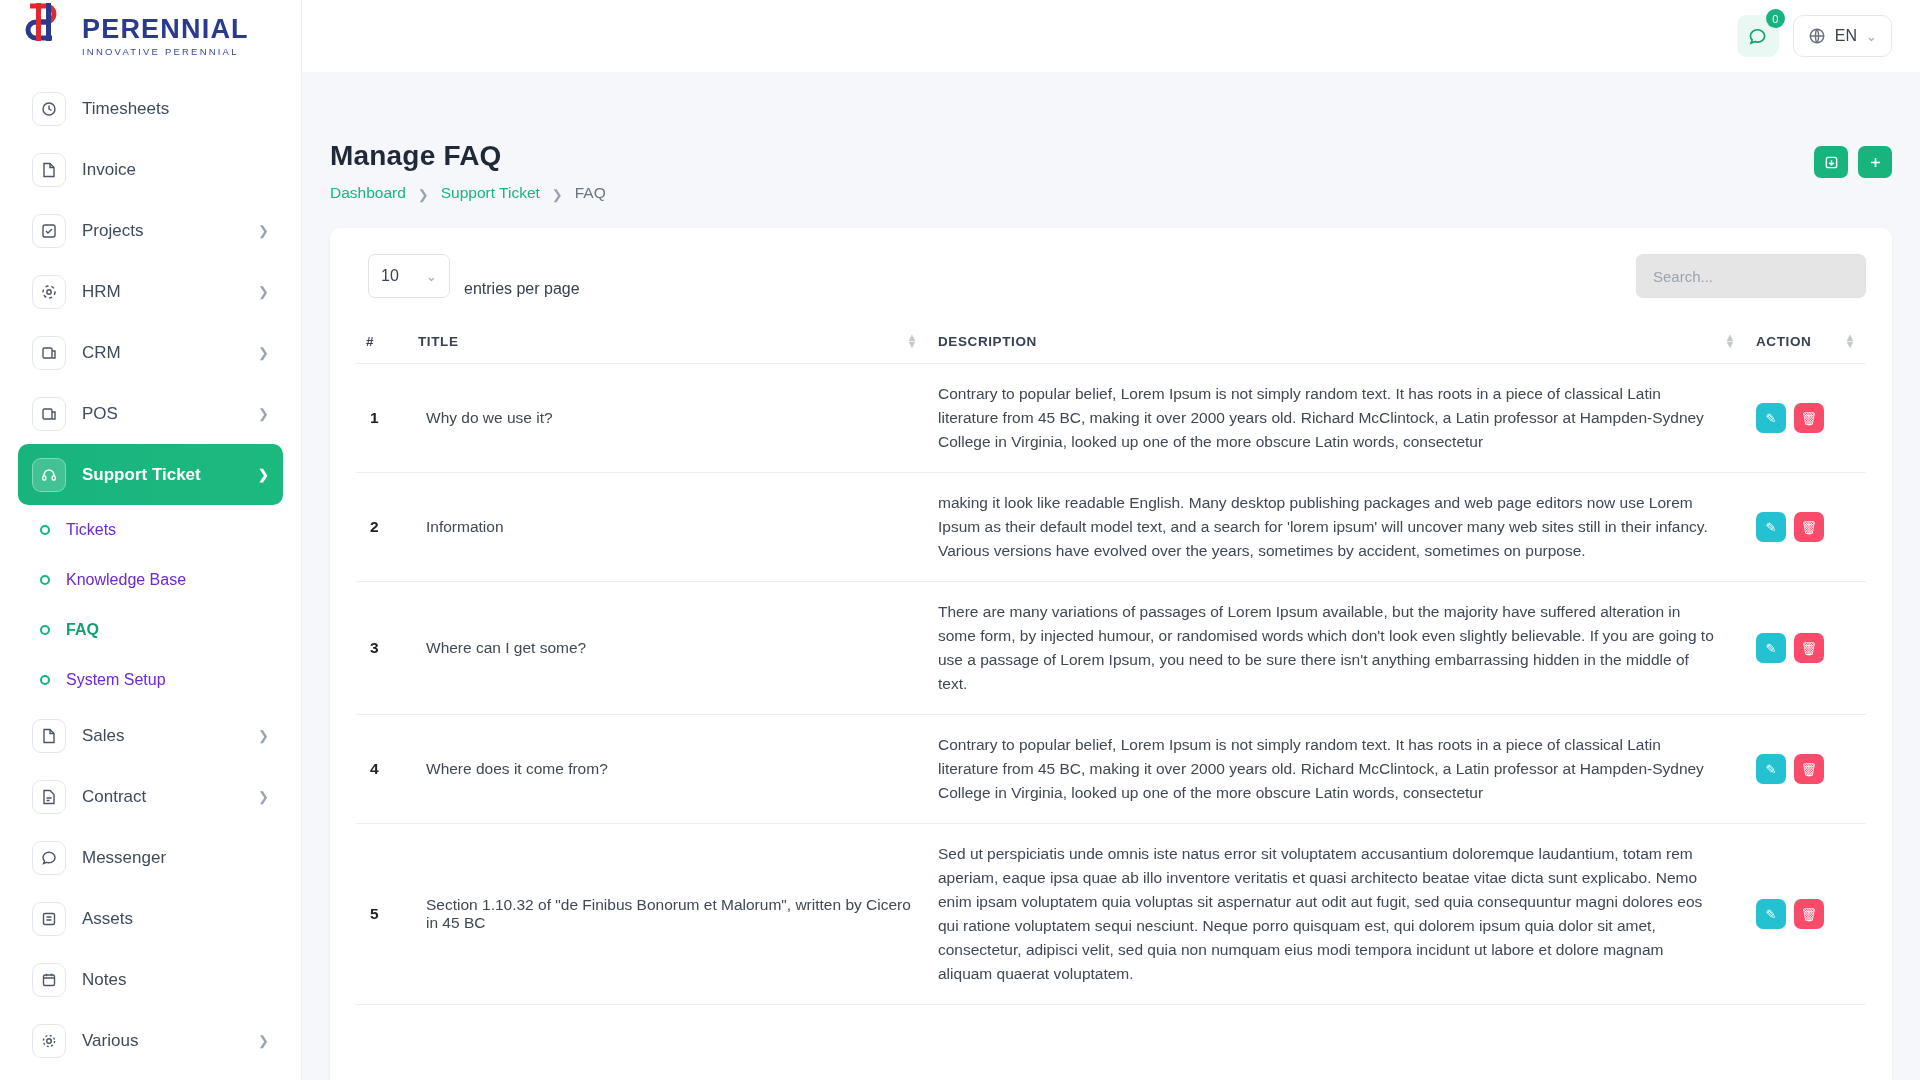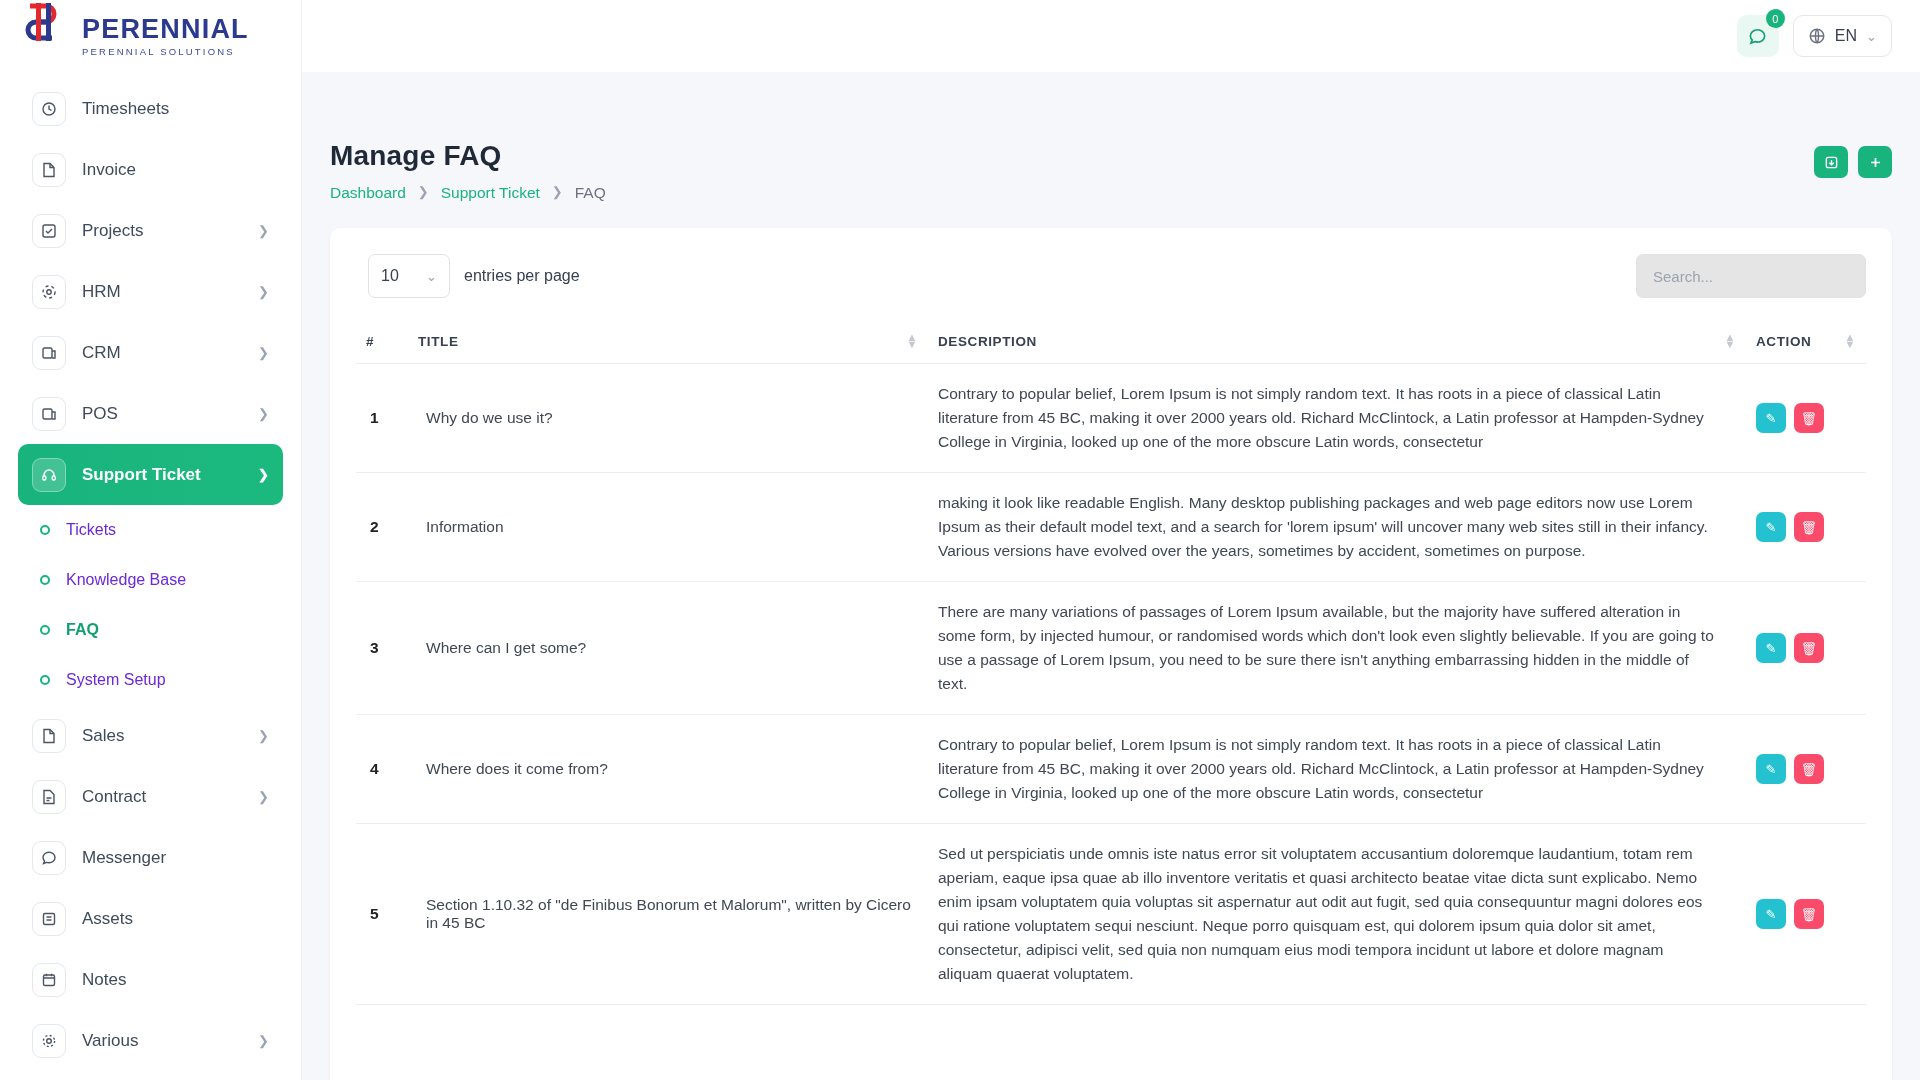--- a/index.html
+++ b/index.html
@@ -84,39 +84,39 @@
   .lang {
     display: flex; align-items: center; gap: 9px;
     height: 42px; padding: 0 14px; border: 1px solid #e4e7ec;
     border-radius: 10px; background: #fff; cursor: pointer;
     font-size: 16px; color: #374151;
   }
 
   .content { padding: 24px 28px 0 28px; }
   .page-head { display: flex; align-items: flex-start; justify-content: space-between; margin-top: 44px; }
   .page-title { font-size: 28px; font-weight: 600; color: #1f2937; letter-spacing: .2px; }
-  .crumbs { display: flex; align-items: flex-start; gap: 12px; margin-top: 12px; font-size: 15.5px; }
+  .crumbs { display: flex; align-items: flex-end; gap: 12px; margin-top: 12px; font-size: 15.5px; }
   .crumbs a { color: #19b47e; text-decoration: none; cursor: pointer; }
   .crumbs .sep { color: #9aa3af; font-size: 13px; }
   .crumbs .cur { color: #6b7280; }
   .head-actions { display: flex; gap: 10px; margin-top: 6px; }
   .sq-btn {
     width: 34px; height: 32px; border-radius: 7px; background: #19b47e;
     display: flex; align-items: center; justify-content: center;
     color: #fff; cursor: pointer; border: none; font-size: 17px;
   }
 
   .card {
     margin-top: 26px; background: #fff; border-radius: 10px;
     box-shadow: 0 1px 3px rgba(16,24,40,.06);
     padding: 26px 26px 0 26px;
     height: 900px;
   }
   .card-top { display: flex; align-items: center; justify-content: space-between; }
-  .entries { display: flex; align-items: center; gap: 14px; font-size: 16px; color: #374151; padding-left: 12px; }
+  .entries { display: flex; align-items: flex-end; gap: 14px; font-size: 16px; color: #374151; padding-left: 12px; }
   .select {
     width: 82px; height: 44px; border: 1px solid #dfe3e8; border-radius: 7px;
     display: flex; align-items: center; justify-content: space-between;
     padding: 0 12px; font-size: 16px; color: #374151; cursor: pointer; background: #fff;
   }
   .search {
     width: 230px; height: 44px; border: 1px solid #dfe3e8; border-radius: 7px;
     padding: 0 16px; font-size: 15px; color: #374151; outline: none; background: #e5e5e5;
   }
   .search::placeholder { color: #9aa3af; }
@@ -156,21 +156,21 @@
       <div class="brand-logo">
         <svg width="52" height="44" viewBox="0 0 52 44">
           <path d="M8 6 h16 a8 8 0 0 1 0 16 h-10" fill="none" stroke="#e0282e" stroke-width="5"></path>
           <path d="M30 38 h-16 a8 8 0 0 1 0 -16 h10" fill="none" stroke="#2b3a8f" stroke-width="5"></path>
           <rect x="14" y="3" width="5" height="38" fill="#e0282e"></rect>
           <rect x="24" y="3" width="5" height="38" fill="#2b3a8f"></rect>
         </svg>
       </div>
       <div class="brand-text">
         <div class="brand-name">PERENNIAL</div>
-        <div class="brand-sub">PERENNIAL SOLUTIONS</div>
+        <div class="brand-sub">INNOVATIVE PERENNIAL</div>
       </div>
     </div>
 
     <nav class="nav">
 
       <div class="nav-item">
         <span class="ico">
           <svg width="16" height="16" viewBox="0 0 16 16" fill="none" stroke="currentColor" stroke-width="1.4">
               <circle cx="8" cy="8" r="6"></circle>
               <path d="M8 4.5V8l2.5 1.5"></path>

